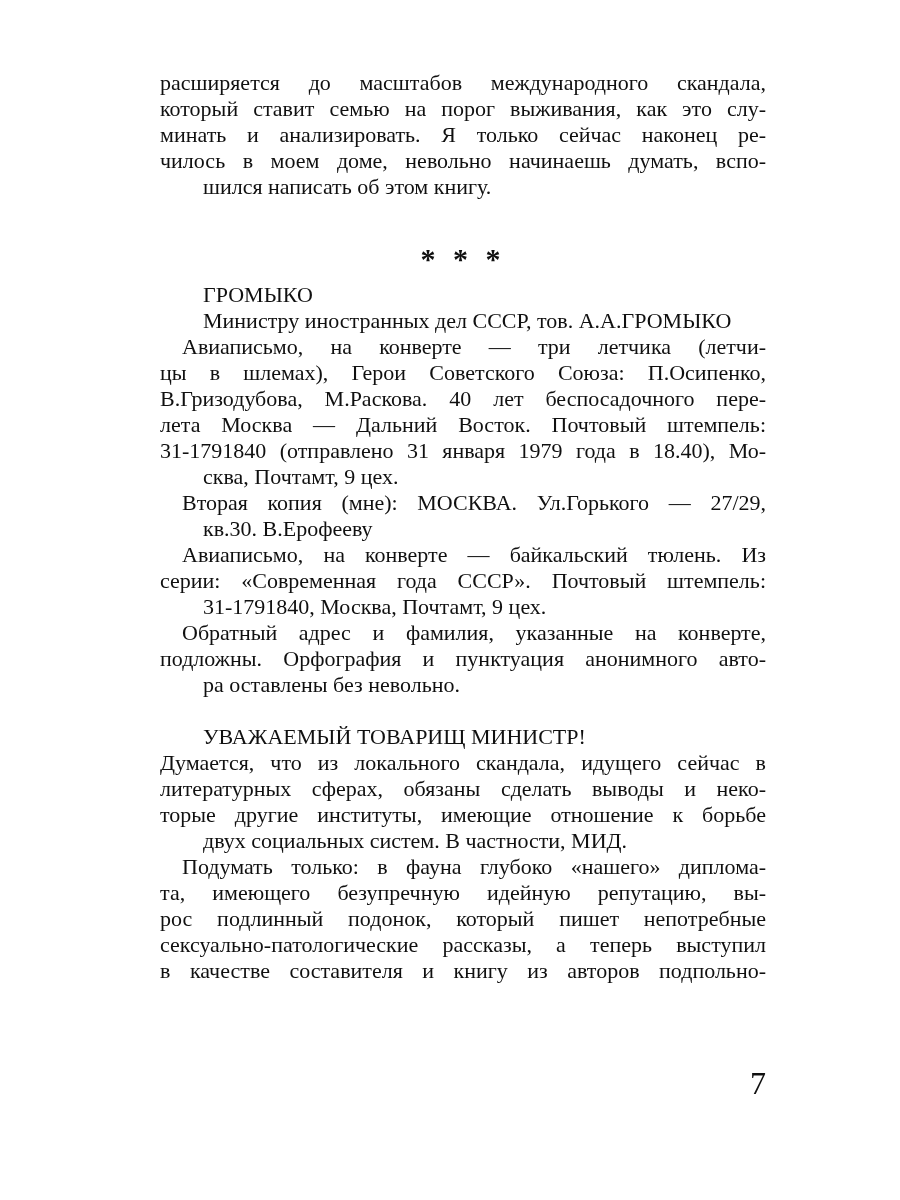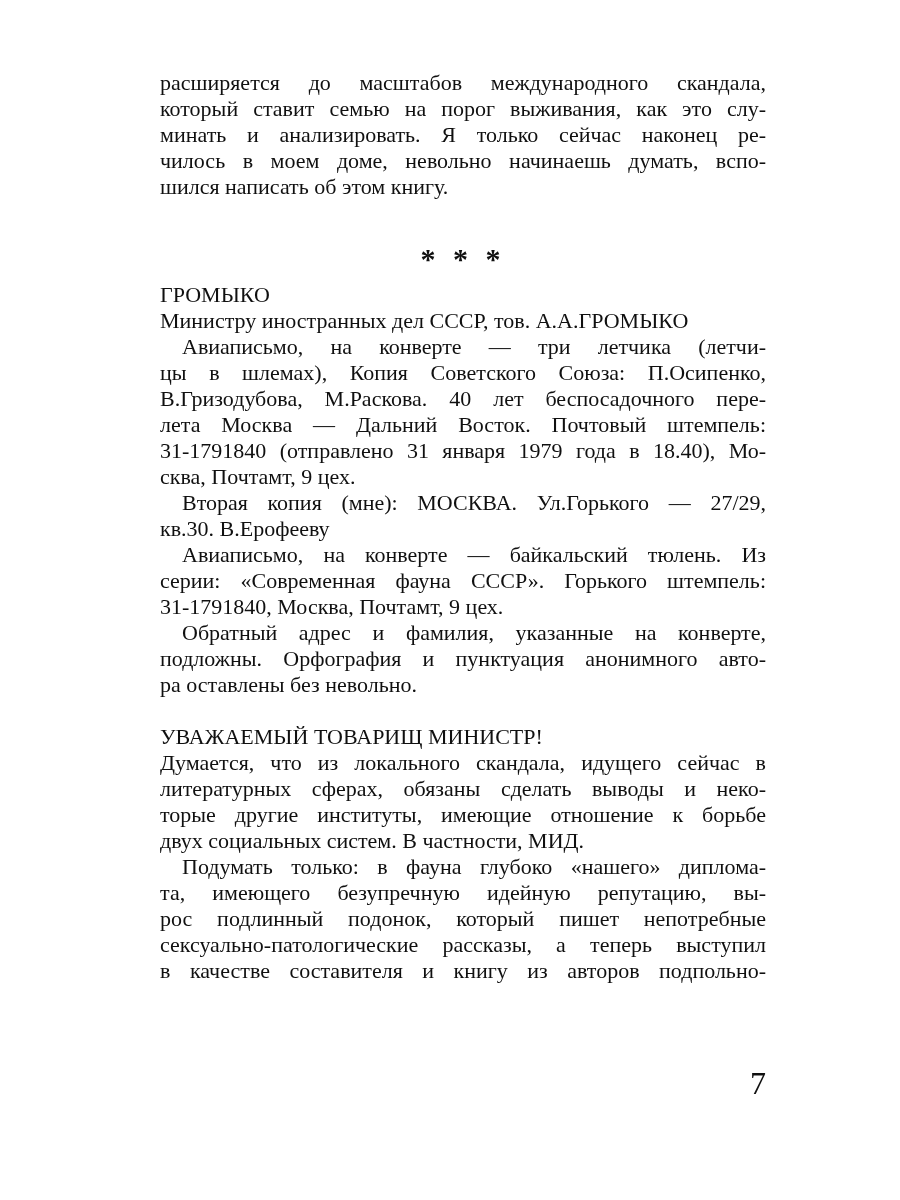--- a/index.html
+++ b/index.html
@@ -28,20 +28,21 @@
     color: #101010;
   }
   .line {
     text-align: justify;
     text-align-last: justify;
     white-space: normal;
   }
   .line.left {
     text-align: left;
     text-align-last: left;
+    margin-left: 43px;
   }
   .line.first {
     text-indent: 22px;
   }
   .separator {
     text-align: center;
     font-weight: bold;
     font-size: 30px;
     line-height: 30px;
     letter-spacing: 5px;
@@ -75,33 +76,33 @@
       </div>
       <div class="separator">* * *</div>
       <div class="para">
         <div class="line left">ГРОМЫКО</div>
       </div>
       <div class="para">
         <div class="line left">Министру иностранных дел СССР, тов. А.А.ГРОМЫКО</div>
       </div>
       <div class="para">
         <div class="line first">Авиаписьмо, на конверте — три летчика (летчи-</div>
-        <div class="line">цы в шлемах), Копия Советского Союза: П.Осипенко,</div>
+        <div class="line">цы в шлемах), Герои Советского Союза: П.Осипенко,</div>
         <div class="line">В.Гризодубова, М.Раскова. 40 лет беспосадочного пере-</div>
         <div class="line">лета Москва — Дальний Восток. Почтовый штемпель:</div>
         <div class="line">31-1791840 (отправлено 31 января 1979 года в 18.40), Мо-</div>
         <div class="line left">сква, Почтамт, 9 цех.</div>
       </div>
       <div class="para">
         <div class="line first">Вторая копия (мне): МОСКВА. Ул.Горького — 27/29,</div>
         <div class="line left">кв.30. В.Ерофееву</div>
       </div>
       <div class="para">
         <div class="line first">Авиаписьмо, на конверте — байкальский тюлень. Из</div>
-        <div class="line">серии: «Современная фауна СССР». Горького штемпель:</div>
+        <div class="line">серии: «Современная года СССР». Почтовый штемпель:</div>
         <div class="line left">31-1791840, Москва, Почтамт, 9 цех.</div>
       </div>
       <div class="para">
         <div class="line first">Обратный адрес и фамилия, указанные на конверте,</div>
         <div class="line">подложны. Орфография и пунктуация анонимного авто-</div>
         <div class="line left">ра оставлены без невольно.</div>
       </div>
       <div class="spacer"></div>
       <div class="para">
         <div class="line left">УВАЖАЕМЫЙ ТОВАРИЩ МИНИСТР!</div>

